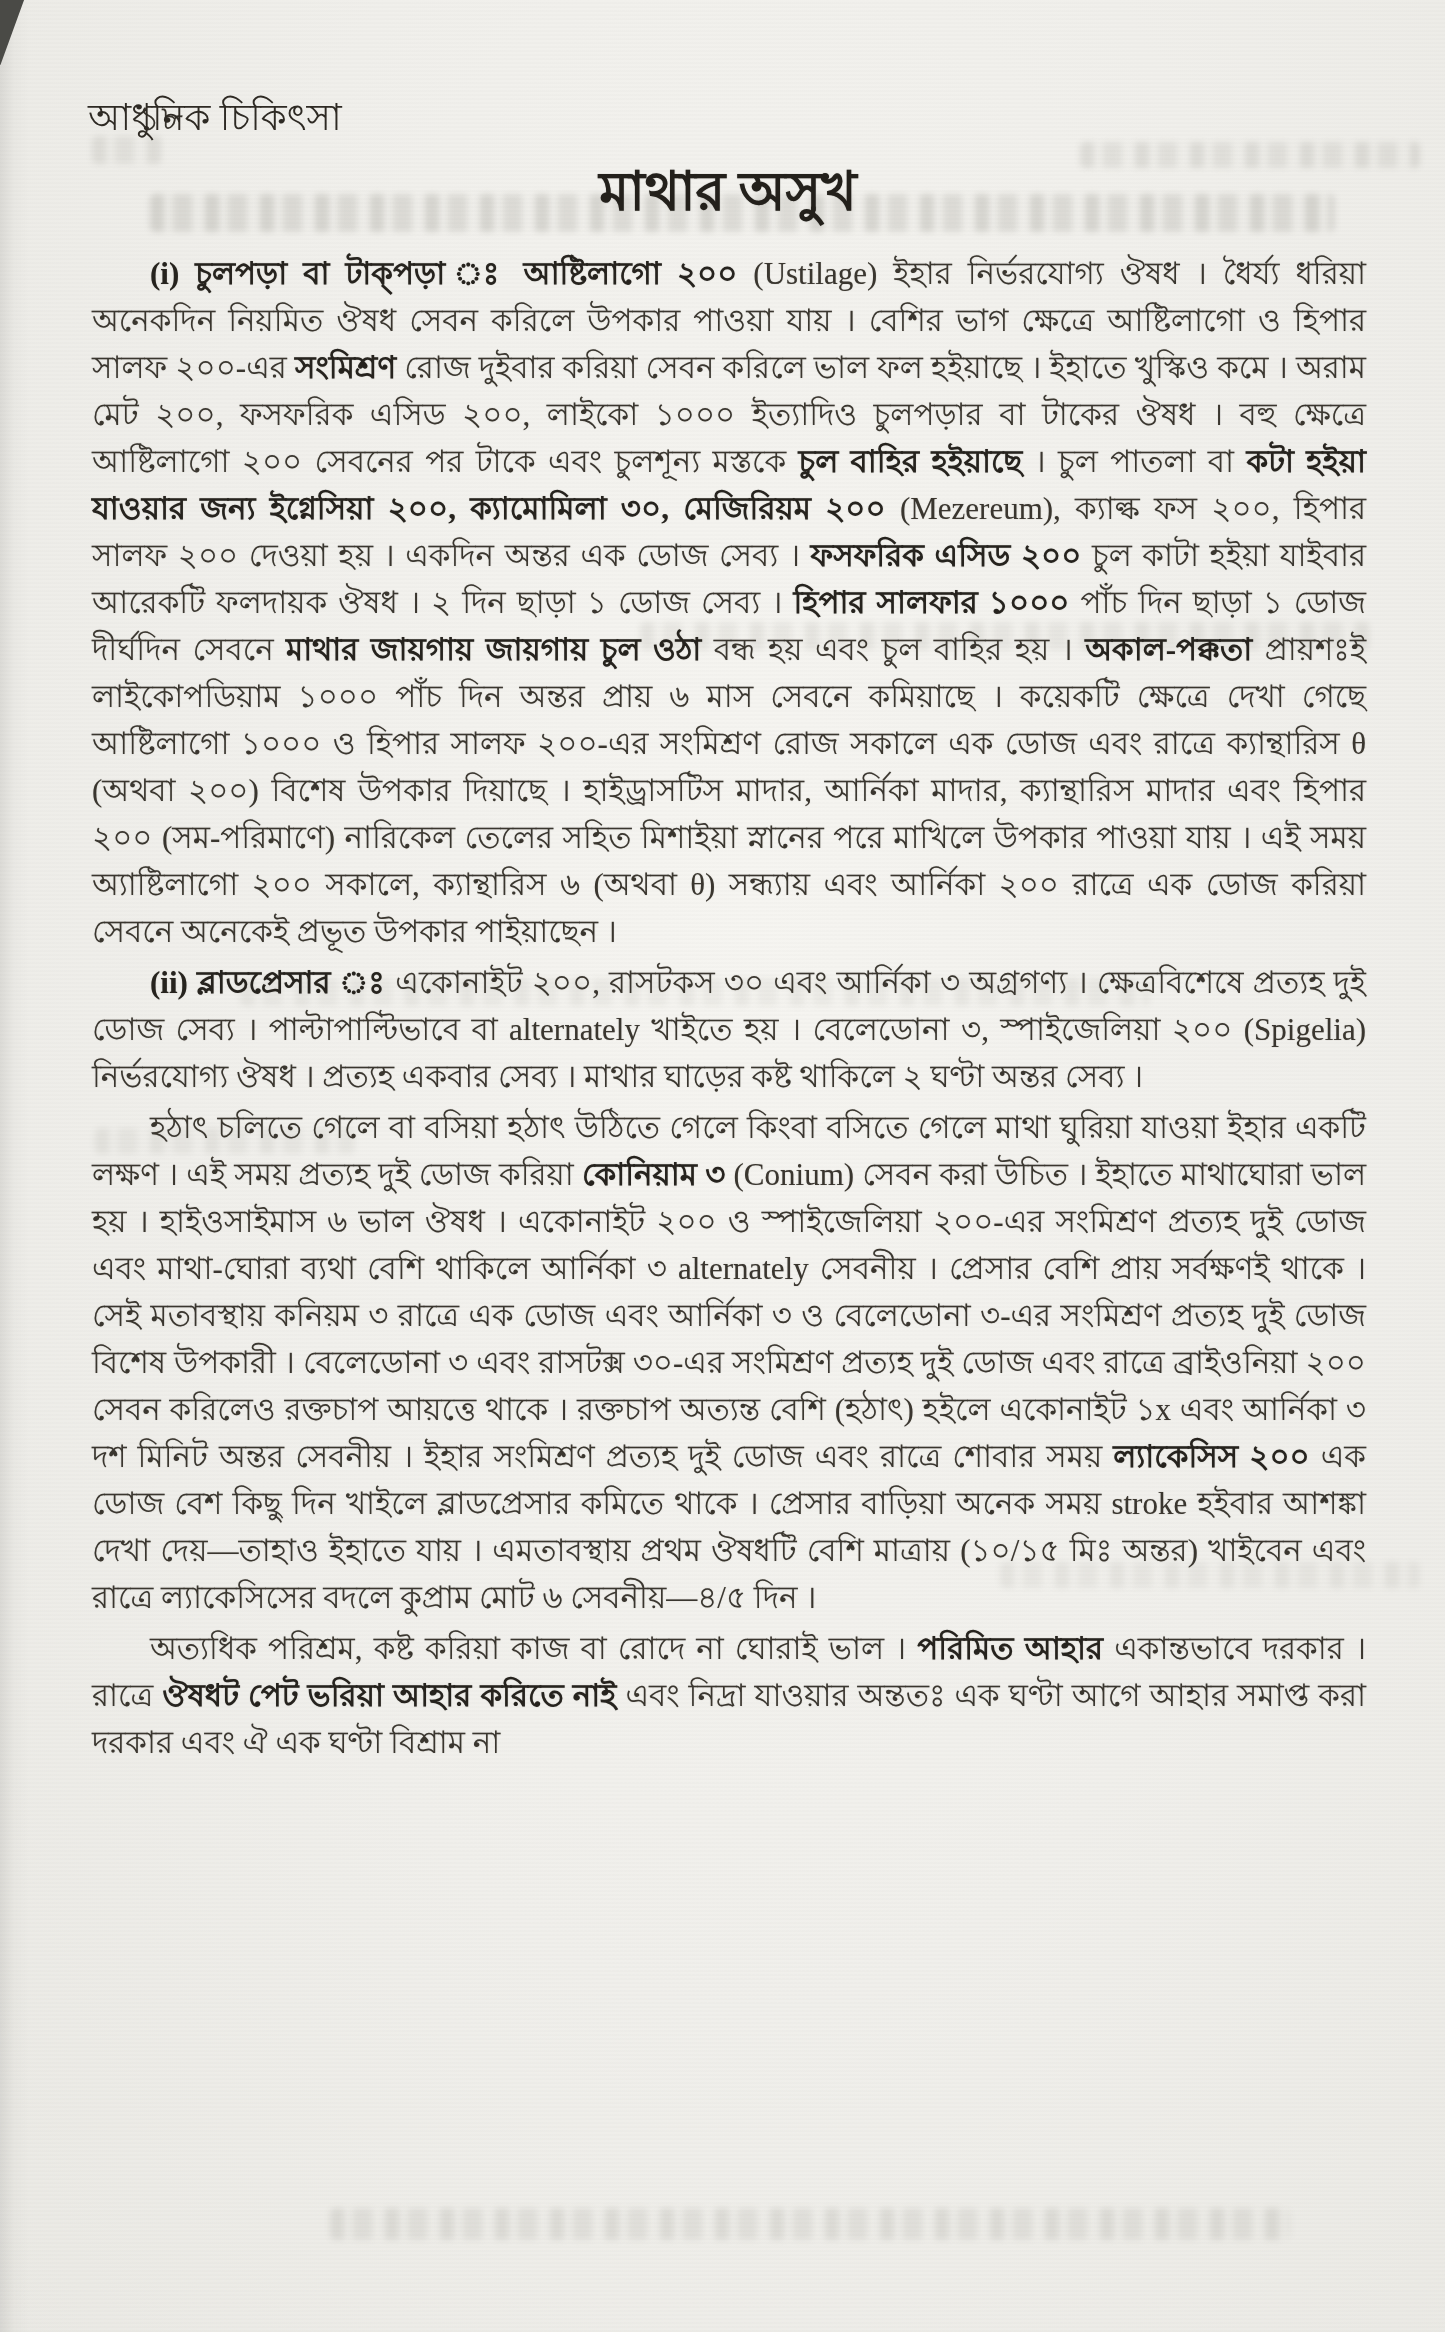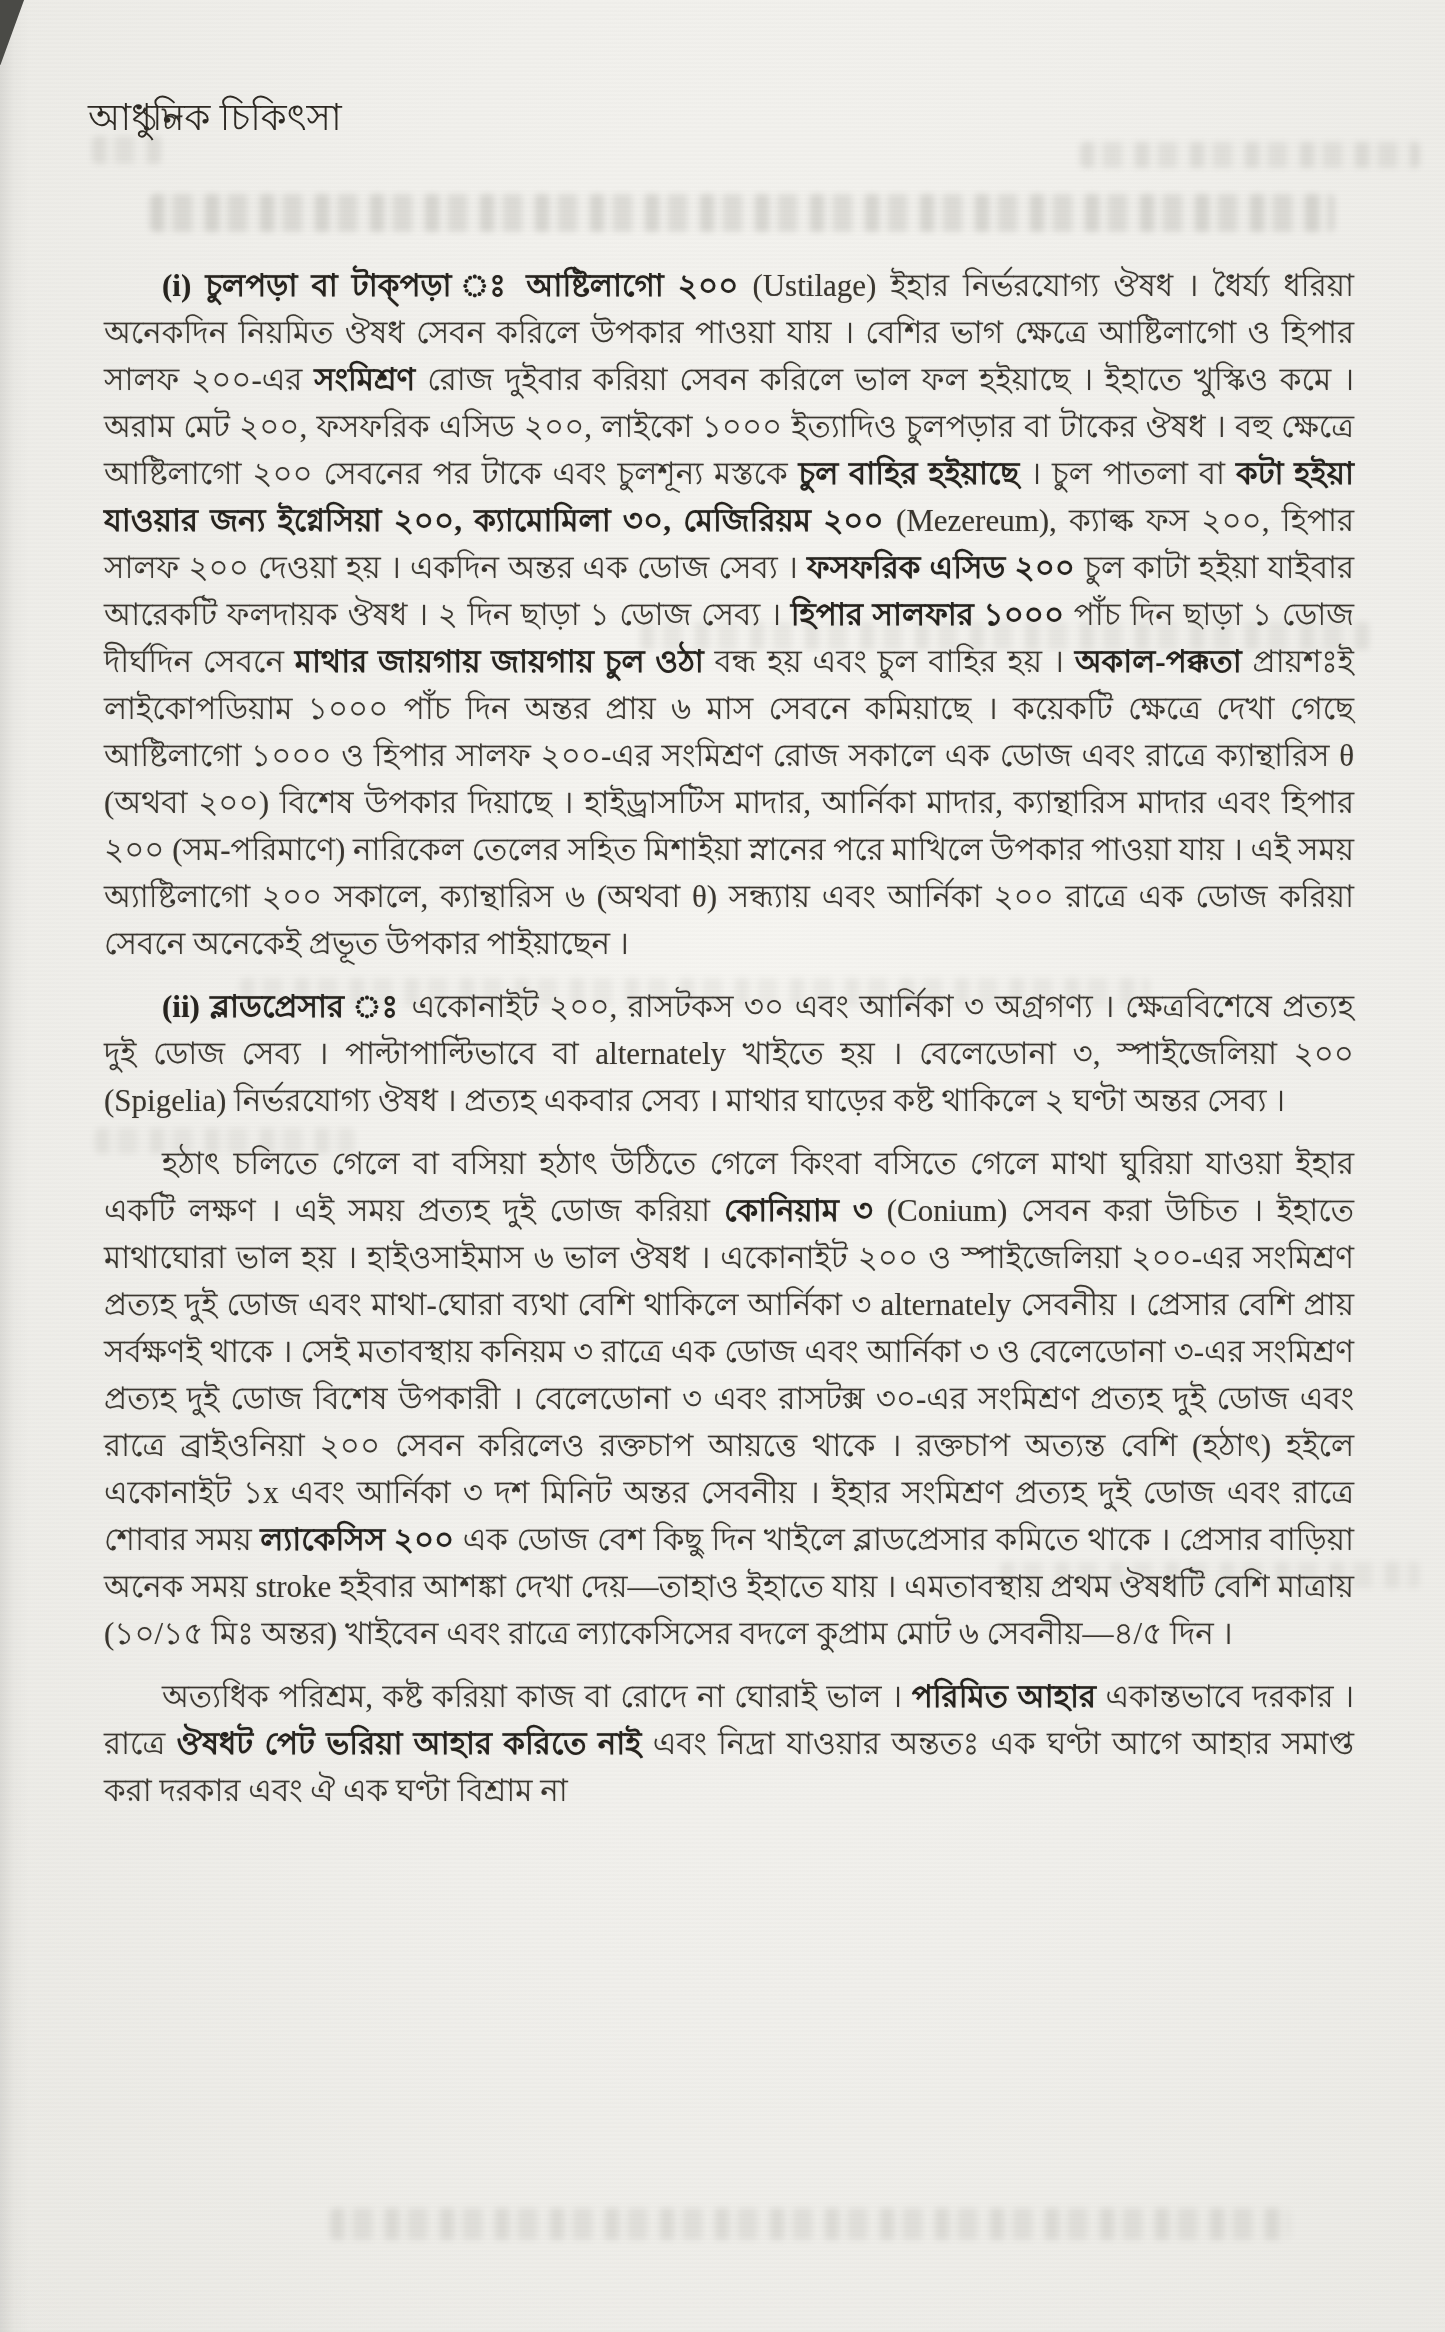--- a/index.html
+++ b/index.html
@@ -31,21 +31,21 @@
   .page-title{
     position:absolute;left:88px;top:150px;width:1280px;
     text-align:center;font-size:54px;font-weight:700;color:#23201b;
     text-shadow:0 0 1px rgba(40,36,30,0.45);
   }
   .body-text{
     position:absolute;left:88px;top:246px;width:1282px;
     font-size:31px;line-height:47px;text-align:justify;
     text-shadow:0 0 1px rgba(58,54,47,0.35);
   }
-  .body-text p{margin:16px;text-indent:58px;}
+  .body-text p{margin:4px;text-indent:58px;}
   .body-text .bold{font-weight:700;color:#26231e;}
   
   .smudge{
     position:absolute;
     background:repeating-linear-gradient(90deg,
       rgba(112,110,100,0.38) 0 14px, rgba(112,110,100,0.05) 14px 23px,
       rgba(112,110,100,0.30) 23px 42px, rgba(112,110,100,0.04) 42px 55px);
     filter:blur(3px);border-radius:5px;
   }
   .s1{left:150px;top:194px;width:1185px;height:38px;opacity:.55;}
@@ -67,20 +67,21 @@
   <div class="smudge s1"></div>
   <div class="smudge s2"></div>
   <div class="smudge s3"></div>
   <div class="smudge s4"></div>
   <div class="smudge s5"></div>
   <div class="smudge s6"></div>
   <div class="smudge s7"></div>
 
   <div class="page-number">১৮</div>
   <div class="running-header">আধুনিক চিকিৎসা</div>
+  <div class="page-title">মাথার অসুখ</div>
 
   <div class="body-text">
       <p><span class="bold">(i) চুলপড়া বা টাক্‌পড়া ঃ আষ্টিলাগো ২০০ </span><span>(Ustilage) ইহার নির্ভরযোগ্য ঔষধ । ধৈর্য্য ধরিয়া অনেকদিন নিয়মিত ঔষধ সেবন করিলে উপকার পাওয়া যায় । বেশির ভাগ ক্ষেত্রে আষ্টিলাগো ও হিপার সালফ ২০০-এর </span><span class="bold">সংমিশ্রণ </span><span>রোজ দুইবার করিয়া সেবন করিলে ভাল ফল হইয়াছে । ইহাতে খুস্কিও কমে । অরাম মেট ২০০, ফসফরিক এসিড ২০০, লাইকো ১০০০ ইত্যাদিও চুলপড়ার বা টাকের ঔষধ । বহু ক্ষেত্রে আষ্টিলাগো ২০০ সেবনের পর টাকে এবং চুলশূন্য মস্তকে </span><span class="bold">চুল বাহির হইয়াছে</span><span> । চুল পাতলা বা </span><span class="bold">কটা হইয়া যাওয়ার জন্য ইগ্নেসিয়া ২০০, ক্যামোমিলা ৩০, মেজিরিয়ম ২০০ </span><span>(Mezereum), ক্যাল্ক ফস ২০০, হিপার সালফ ২০০ দেওয়া হয় । একদিন অন্তর এক ডোজ সেব্য । </span><span class="bold">ফসফরিক এসিড ২০০ </span><span>চুল কাটা হইয়া যাইবার আরেকটি ফলদায়ক ঔষধ । ২ দিন ছাড়া ১ ডোজ সেব্য । </span><span class="bold">হিপার সালফার ১০০০ </span><span>পাঁচ দিন ছাড়া ১ ডোজ দীর্ঘদিন সেবনে </span><span class="bold">মাথার জায়গায় জায়গায় চুল ওঠা </span><span>বন্ধ হয় এবং চুল বাহির হয় । </span><span class="bold">অকাল-পক্কতা </span><span>প্রায়শঃই লাইকোপডিয়াম ১০০০ পাঁচ দিন অন্তর প্রায় ৬ মাস সেবনে কমিয়াছে । কয়েকটি ক্ষেত্রে দেখা গেছে আষ্টিলাগো ১০০০ ও হিপার সালফ ২০০-এর সংমিশ্রণ রোজ সকালে এক ডোজ এবং রাত্রে ক্যান্থারিস θ (অথবা ২০০) বিশেষ উপকার দিয়াছে । হাইড্রাসটিস মাদার, আর্নিকা মাদার, ক্যান্থারিস মাদার এবং হিপার ২০০ (সম-পরিমাণে) নারিকেল তেলের সহিত মিশাইয়া স্নানের পরে মাখিলে উপকার পাওয়া যায় । এই সময় অ্যাষ্টিলাগো ২০০ সকালে, ক্যান্থারিস ৬ (অথবা θ) সন্ধ্যায় এবং আর্নিকা ২০০ রাত্রে এক ডোজ করিয়া সেবনে অনেকেই প্রভূত উপকার পাইয়াছেন ।</span></p>
       <p><span class="bold">(ii) ব্লাডপ্রেসার ঃ </span><span>একোনাইট ২০০, রাসটকস ৩০ এবং আর্নিকা ৩ অগ্রগণ্য । ক্ষেত্রবিশেষে প্রত্যহ দুই ডোজ সেব্য । পাল্টাপাল্টিভাবে বা alternately খাইতে হয় । বেলেডোনা ৩, স্পাইজেলিয়া ২০০ (Spigelia) নির্ভরযোগ্য ঔষধ । প্রত্যহ একবার সেব্য । মাথার ঘাড়ের কষ্ট থাকিলে ২ ঘণ্টা অন্তর সেব্য ।</span></p>
       <p><span>হঠাৎ চলিতে গেলে বা বসিয়া হঠাৎ উঠিতে গেলে কিংবা বসিতে গেলে মাথা ঘুরিয়া যাওয়া ইহার একটি লক্ষণ । এই সময় প্রত্যহ দুই ডোজ করিয়া </span><span class="bold">কোনিয়াম ৩ </span><span>(Conium) সেবন করা উচিত । ইহাতে মাথাঘোরা ভাল হয় । হাইওসাইমাস ৬ ভাল ঔষধ । একোনাইট ২০০ ও স্পাইজেলিয়া ২০০-এর সংমিশ্রণ প্রত্যহ দুই ডোজ এবং মাথা-ঘোরা ব্যথা বেশি থাকিলে আর্নিকা ৩ alternately সেবনীয় । প্রেসার বেশি প্রায় সর্বক্ষণই থাকে । সেই মতাবস্থায় কনিয়ম ৩ রাত্রে এক ডোজ এবং আর্নিকা ৩ ও বেলেডোনা ৩-এর সংমিশ্রণ প্রত্যহ দুই ডোজ বিশেষ উপকারী । বেলেডোনা ৩ এবং রাসটক্স ৩০-এর সংমিশ্রণ প্রত্যহ দুই ডোজ এবং রাত্রে ব্রাইওনিয়া ২০০ সেবন করিলেও রক্তচাপ আয়ত্তে থাকে । রক্তচাপ অত্যন্ত বেশি (হঠাৎ) হইলে একোনাইট ১x এবং আর্নিকা ৩ দশ মিনিট অন্তর সেবনীয় । ইহার সংমিশ্রণ প্রত্যহ দুই ডোজ এবং রাত্রে শোবার সময় </span><span class="bold">ল্যাকেসিস ২০০ </span><span>এক ডোজ বেশ কিছু দিন খাইলে ব্লাডপ্রেসার কমিতে থাকে । প্রেসার বাড়িয়া অনেক সময় stroke হইবার আশঙ্কা দেখা দেয়—তাহাও ইহাতে যায় । এমতাবস্থায় প্রথম ঔষধটি বেশি মাত্রায় (১০/১৫ মিঃ অন্তর) খাইবেন এবং রাত্রে ল্যাকেসিসের বদলে কুপ্রাম মোট ৬ সেবনীয়—৪/৫ দিন ।</span></p>
       <p><span>অত্যধিক পরিশ্রম, কষ্ট করিয়া কাজ বা রোদে না ঘোরাই ভাল । </span><span class="bold">পরিমিত আহার </span><span>একান্তভাবে দরকার । রাত্রে </span><span class="bold">ঔষধট পেট ভরিয়া আহার করিতে নাই </span><span>এবং নিদ্রা যাওয়ার অন্ততঃ এক ঘণ্টা আগে আহার সমাপ্ত করা দরকার এবং ঐ এক ঘণ্টা বিশ্রাম না</span></p>
     </div>
 </div>
 
 </body></html>

